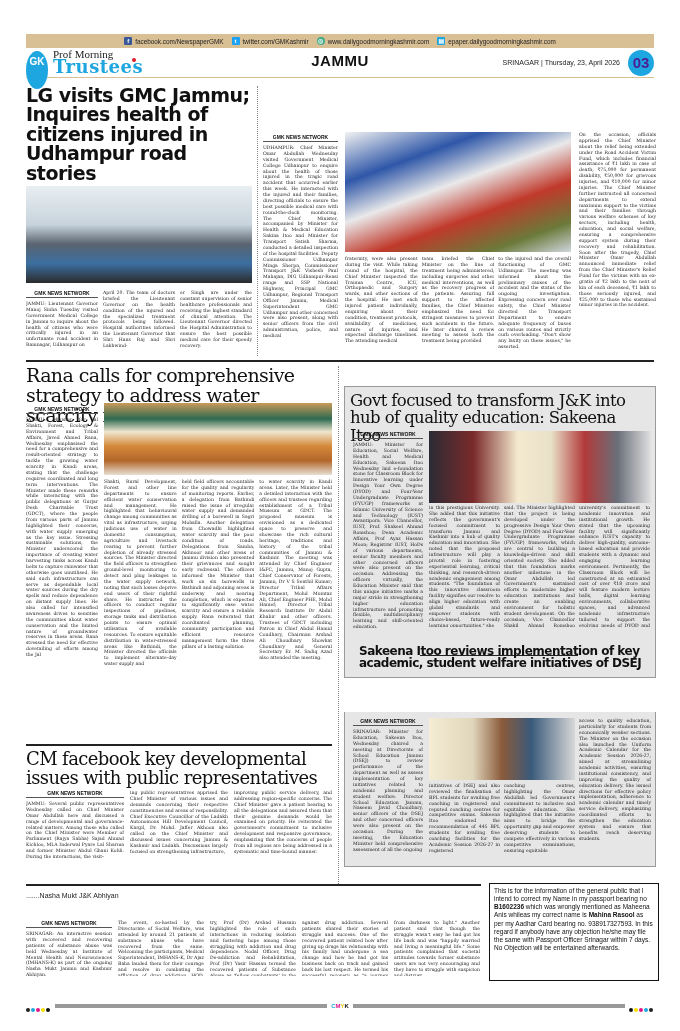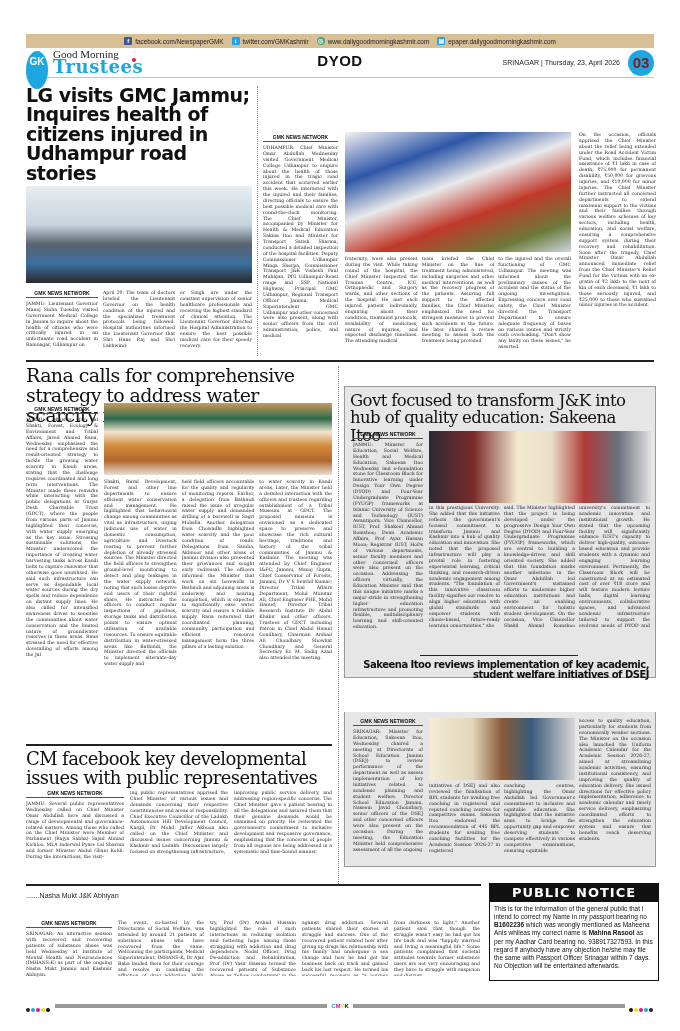--- a/index.html
+++ b/index.html
@@ -9,21 +9,21 @@
 .topbar{left:26px;top:34px;width:628px;height:14px;background:#d9bf94;display:flex;align-items:center;justify-content:center;gap:8px;font-family:"Liberation Sans",sans-serif;font-size:6.4px;color:#222}
 .topbar .it{display:flex;align-items:center;gap:3px}
 .ico{display:inline-block;width:8px;height:8px;border-radius:1px;color:#fff;font-size:6px;line-height:8px;text-align:center;font-weight:bold}
 .mast{left:26px;top:48px;width:628px;height:30px;border-bottom:1.5px solid #d9bf94}
 .logo-circle{left:0;top:3px;width:22px;height:38px;border-radius:50%;background:#1ea6e0;color:#fff;font-family:"Liberation Sans",sans-serif;font-size:10px;line-height:22px;text-align:center;font-weight:bold}
 .logo-gm{left:27px;top:0;font-family:"Liberation Serif",serif;font-size:11px;color:#222}
 .logo-k{left:27px;top:8px;font-family:"DejaVu Serif",serif;font-weight:bold;font-size:18px;color:#1ea6e0;letter-spacing:.5px}
 .logo-dot{left:106px;top:10px;width:4px;height:4px;border-radius:50%;background:#e01e2a}
 .news-lbl{left:0;width:628px;top:4px;text-align:center;font-family:"Liberation Sans",sans-serif;font-weight:bold;font-size:15px;letter-spacing:.5px}
 .dateline{right:34px;top:11px;font-family:"Liberation Sans",sans-serif;font-size:7px;color:#222}
-.pageno{right:0;top:2px;width:26px;height:26px;border-radius:50%;background:#1ea6e0;color:#7f1d1d;font-family:"Liberation Sans",sans-serif;font-weight:bold;font-size:15px;line-height:26px;text-align:center}
+.pageno{right:0;top:2px;width:26px;height:26px;border-radius:50%;background:#1ea6e0;color:#4c1d95;font-family:"Liberation Sans",sans-serif;font-weight:bold;font-size:15px;line-height:26px;text-align:center}
 .hl-sans{font-family:"DejaVu Sans",sans-serif;font-weight:bold;letter-spacing:-.5px;line-height:1.02}
 .hl-serif{font-family:"DejaVu Serif",serif;line-height:1.05;letter-spacing:-.6px}
 .byline{font-family:"Liberation Sans",sans-serif;font-weight:bold;font-size:5px;border-bottom:1px solid #555;padding-bottom:1px;text-align:center}
 .col{font-size:4.6px;line-height:1.28;text-align:justify;color:#222;overflow:hidden}
 .photo{background:linear-gradient(135deg,#8aa 0%,#c9b 30%,#6c9 55%,#eed 75%,#779 100%)}
 .dash-v{border-left:1px dotted #888}
 .rule{background:#222;height:2px}
 .boxgray{background:#e6e6e6;border:1px solid #999}
 .notice{left:489px;top:883px;width:170px;height:98px;border:1px solid #111;background:#fff}
 .notice-h{background:#111;color:#fff;font-family:"DejaVu Sans",sans-serif;font-weight:bold;font-size:13px;text-align:center;height:18px;line-height:18px;letter-spacing:1px}
@@ -50,24 +50,24 @@
       <span>www.dailygoodmorningkashmir.com</span>
     </span>
   <span class="it">
       <span class="ico" style="background:#1ea6e0">▤</span>
       <span>epaper.dailygoodmorningkashmir.com</span>
     </span>
 </div>
 
 <div class="abs mast">
   <div class="abs logo-circle">GK</div>
-  <div class="abs logo-gm">Good Morning</div>
+  <div class="abs logo-gm">Prof Morning</div>
   <div class="abs logo-k">Trustees</div>
   <div class="abs logo-dot"></div>
-  <div class="abs news-lbl">DYOD</div>
+  <div class="abs news-lbl">JAMMU</div>
   <div class="abs dateline">SRINAGAR | Thursday, 23, April 2026</div>
   <div class="abs pageno">03</div>
 </div>
 
 <div class="abs" style="left:26px;top:86px;width:226px;height:272px">
   <div class="hl-sans" style="font-size:19px">LG visits GMC Jammu; Inquires health of citizens injured in Udhampur road stories</div>
   <div class="abs photo" style="left:0;top:100px;width:226px;height:97px;background:linear-gradient(180deg,#e8eef2 0%,#c7d3dc 40%,#5a6470 60%,#3b6fa0 80%,#2b2b2b 100%)"></div>
   <div class="abs" style="left:0;top:204px;width:226px;display:flex;gap:5px">
     <div style="width:72px">
       <div class="byline">GMK NEWS NETWORK</div>
@@ -119,21 +119,21 @@
     <div class="col" style="height:196px;margin-top:3px">JAMMU: Minister for Education, Social Welfare, Health and Medical Education, Sakeena Itoo Wednesday laid e-foundation stone for Classroom Block for Innovative learning under Design Your Own Degree (DYOD) and Four-Year Undergraduate Programme (FYUGP) frameworks at Islamic University of Science and Technology (IUST) Awantipora. Vice Chancellor, IUST, Prof. Shakeel Ahmad Romshoo; Dean Academic Affairs, Prof Ayaz Hassan Moon; Registrar IUST, HoDs of various departments, senior faculty members and other concerned officers were also present on the occasion. Addressing the officers virtually, the Education Minister said that this unique initiative marks a major stride in strengthening higher education infrastructure and promoting flexible, multidisciplinary learning and skill-oriented education.</div>
   </div>
   <div class="abs photo" style="left:84px;top:44px;width:222px;height:72px;background:linear-gradient(90deg,#2b2b35 0%,#7a2a2a 20%,#f4ead0 40%,#e9e0c8 55%,#b23a3a 70%,#6a6f7a 85%,#e0e0e0 100%)"></div>
   <div class="abs" style="left:84px;top:118px;width:222px;display:flex;gap:4px">
     <div class="col" style="width:71px;height:122px">in this prestigious University. She added that this initiative reflects the government's focused commitment to transform Jammu and Kashmir into a hub of quality education and innovation. She noted that the proposed infrastructure will play a pivotal role in fostering experiential learning, critical thinking, and research-driven academic engagement among students. "The foundation of this innovative classroom facility signifies our resolve to align higher education with global standards and empower students with choice-based, future-ready learning opportunities," she</div>
     <div class="col" style="width:71px;height:122px">said. The Minister highlighted that the project is being developed under the progressive Design Your Own Degree (DYOD) and Four-Year Undergraduate Programme (FYUGP) frameworks, which are central to building a knowledge-driven and skill oriented society. She added that this foundation marks another milestone in the Omar Abdullah led Government's sustained efforts to modernize higher education institutions and create an enabling environment for holistic student development. On the occasion, Vice Chancellor Shakil Ahmad Romshoo underscored the</div>
     <div class="col" style="width:71px;height:122px">university's commitment to academic innovation and institutional growth. He stated that the upcoming facility will significantly enhance IUST's capacity to deliver high-quality, outcome-based education and provide students with a dynamic and engaging learning environment. Pertinently, the Classroom Block will be constructed at an estimated cost of over ₹18 crore and will feature modern lecture halls, digital learning environments, collaborative spaces, and advanced academic infrastructure tailored to support the evolving needs of DYOD and FYUGP programmes.</div>
   </div>
   <div class="abs" style="left:75px;top:268px;width:158px;height:1px;background:#222"></div>
 
-  <div class="hl-sans abs" style="left:14px;top:273px;width:290px;font-size:10px;text-align:right;font-weight:bold">Sakeena Itoo reviews implementation of key academic, student welfare initiatives of DSEJ</div>
+  <div class="hl-sans abs" style="left:14px;top:258px;width:290px;font-size:12px;text-align:left;font-weight:bold">Sakeena Itoo reviews implementation of key academic, student welfare initiatives of DSEJ</div>
 </div>
 
 <div class="abs boxgray" style="left:344px;top:712px;width:312px;height:155px;border-top:none">
   <div class="abs" style="left:8px;top:6px;width:70px">
     <div class="byline">GMK NEWS NETWORK</div>
     <div class="col" style="height:140px;margin-top:3px">SRINAGAR: Minister for Education, Sakeena Itoo, Wednesday chaired a meeting at Directorate of School Education Jammu (DSEJ) to review performance of the department as well as assess implementation of key initiatives related to academic planning and student welfare. Director School Education Jammu, Naseem Javid Choudhary, senior officers of the DSEJ and other concerned officers were also present on the occasion. During the meeting, the Education Minister held comprehensive assessment of all the ongoing</div>
   </div>
   <div class="abs photo" style="left:84px;top:6px;width:146px;height:62px;background:linear-gradient(90deg,#f4ecd4 0%,#e0d6bb 30%,#8a5a3a 50%,#3a5a7a 70%,#d8d8d8 100%)"></div>
   <div class="abs" style="left:84px;top:71px;width:146px;display:flex;gap:4px">
     <div class="col" style="width:71px;height:78px">initiatives of DSEJ and also reviewed the finalisation of BPL students for availing free coaching in registered and reputed coaching centres for competitive exams. Sakeena Itoo endorsed the recommendation of 445 BPL students for availing free coaching facilities for the Academic Session 2026-27 in registered</div>
@@ -166,21 +166,20 @@
       <div class="col" style="height:48px;margin-top:3px">SRINAGAR: An interactive session with recovered and recovering patients of substance abuse was held Wednesday at Institute of Mental Health and Neurosciences (IMHANS-K) as part of the ongoing Nasha Mukt Jammu and Kashmir Abhiyan.</div>
     </div>
     <div class="col" style="width:86px;height:56px">The event, co-hosted by the Directorate of Social Welfare, was attended by around 21 patients of substance abuse who have recovered from the same. Welcoming the participants, Medical Superintendent, IMHANS-K, Dr Ajaz Baba lauded them for their courage and resolve in combating the affliction of drug addiction. HOD, Psychia-</div>
     <div class="col" style="width:86px;height:56px">try, Prof (Dr) Arshad Hussain highlighted the role of such interactions in reducing isolation and fostering hope among those struggling with addiction and drug dependence. Nodal Officer, Drug De-addiction and Rehabilitation, Prof (Dr) Yasir Hassan termed the recovered patients of Substance Abuse as 'fellow combatants' in the fight</div>
     <div class="col" style="width:86px;height:56px">against drug addiction. Several patients shared their stories of struggle and success. One of the recovered patient related how after giving up drugs his relationship with his family had undergone a sea change and how he had got his business back on track and gained back his lost respect. He termed his successful recovery as "a journey back</div>
     <div class="col" style="width:86px;height:56px">from darkness to light." Another patient said that though the struggle wasn't easy he had got his life back and was "happily married and living a meaningful life." Some patients complained that societal attitudes towards former substance users are not very encouraging and they have to struggle with suspicion and distrust.</div>
   </div>
 </div>
 
 <div class="abs notice">
-  <div class="notice-h">PUBLIC NOTICE</div>
   <div class="notice-b"><span>This is for the information of the general public that I intend to correct my Name in my passport bearing no </span><b>B1602236</b><span> which was wrongly mentioned as Maheena Anis whileas my correct name is </span><b>Mahina Rasool</b><span> as per my Aadhar Card bearing no. 938917327593. In this regard if anybody have any objection he/she may file the same with Passport Officer Srinagar within 7 days. No Objection will be entertained afterwards.</span></div>
 </div>
 
 <div class="abs footer">
   <span class="dots"><span style="background:#222"></span><span style="background:#1ea6e0"></span><span style="background:#e0168a"></span><span style="background:#f5e000"></span><span style="background:#111"></span></span>
   <span class="gbar"></span>
   <span class="cmyk"><span style="color:#1ea6e0">C</span><span style="color:#e0168a">M</span><span style="color:#e6c800">Y</span><span style="color:#111">K</span></span>
   <span class="gbar"></span>
   <span class="dots"><span style="background:#111"></span><span style="background:#f5e000"></span><span style="background:#e0168a"></span><span style="background:#1ea6e0"></span><span style="background:#222"></span></span>
 </div>

